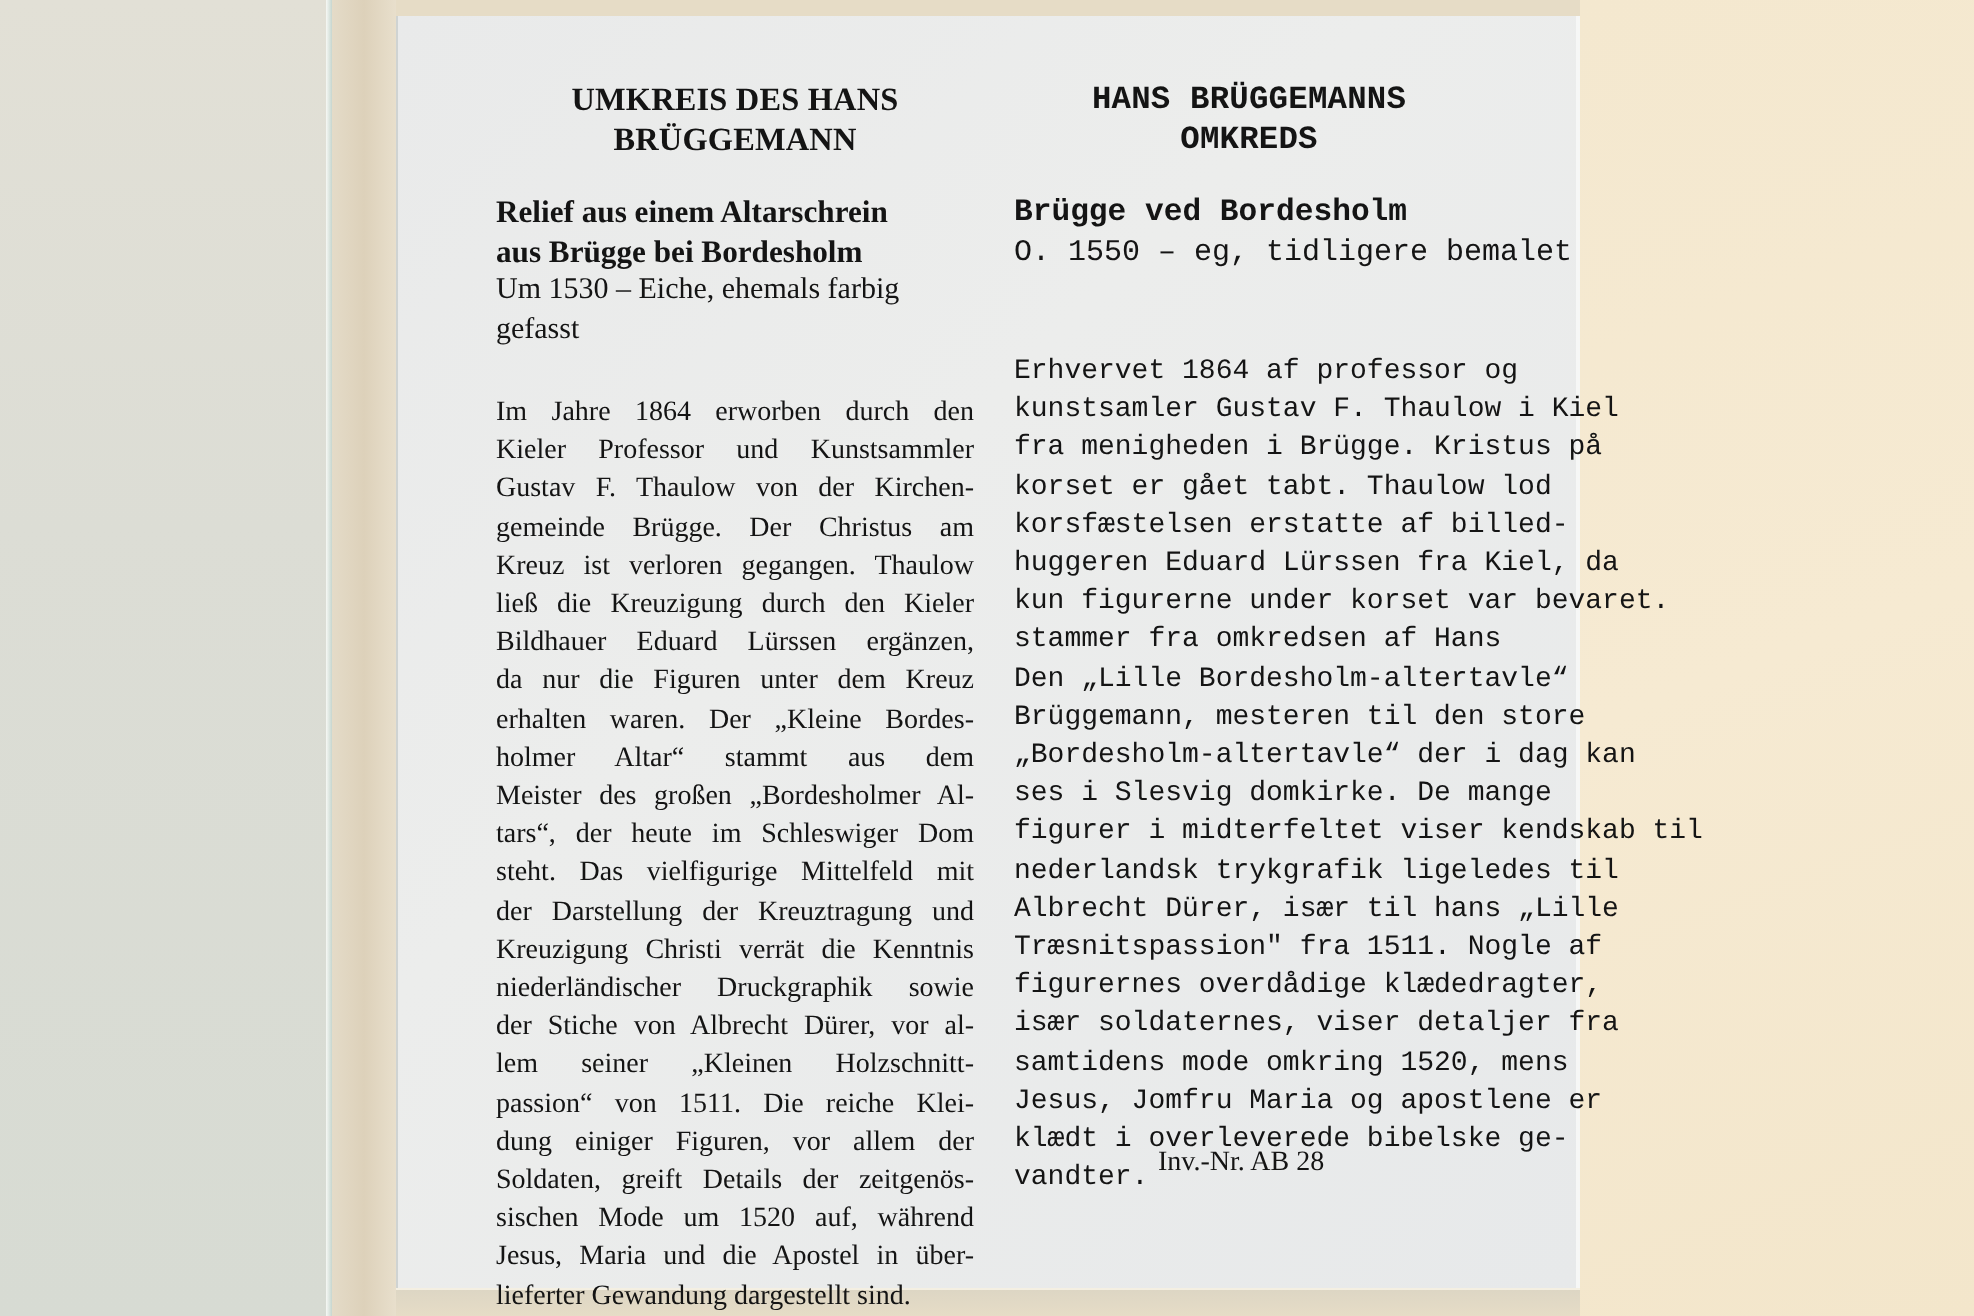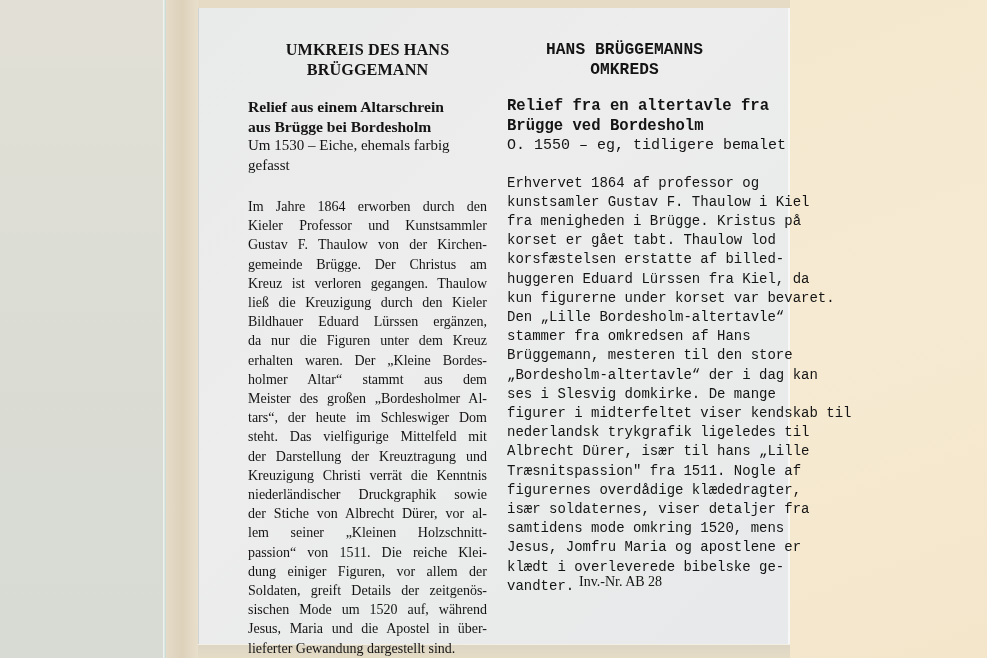--- a/index.html
+++ b/index.html
@@ -60,21 +60,21 @@
     }
     .meta-line { display: block; white-space: nowrap; }
     .body-text {
       font-size: 14px; line-height: 19.2px;
       text-align: justify; text-align-last: justify;
       margin-top: 22px;
     }
     .body-line { display: block; white-space: nowrap; text-align: justify; text-align-last: justify; }
     .body-line.last { text-align-last: left; }
     .col-dk .meta { margin-bottom: 0; }
-    .col-dk .body-text { margin-top: 18px; }
+    .col-dk .body-text { margin-top: 41px; }
     .inv {
       position: absolute; left: 380px; top: 566px;
       font-size: 14px; color: #141414; white-space: nowrap;
     }
   </style>
 </head>
 <body>
 
 <div class="wall-left"></div>
 <div class="glass-edge"></div>
@@ -125,36 +125,35 @@
       <span class="body-line last">lieferter Gewandung dargestellt sind.</span>
     </div>
   </div>
 
   <div class="col col-dk">
     <div class="heading">
       <span class="heading-line">HANS BRÜGGEMANNS</span>
       <span class="heading-line">OMKREDS</span>
     </div>
     <div class="title">
-      <span class="title-line">Relief fra en altertavle fra</span>
       <span class="title-line">Brügge ved Bordesholm</span>
     </div>
     <div class="meta">
       <span class="meta-line">O. 1550 – eg, tidligere bemalet</span>
     </div>
     <div class="body-text">
       <span class="body-line">Erhvervet 1864 af professor og</span>
       <span class="body-line">kunstsamler Gustav F. Thaulow i Kiel</span>
       <span class="body-line">fra menigheden i Brügge. Kristus på</span>
       <span class="body-line">korset er gået tabt. Thaulow lod</span>
       <span class="body-line">korsfæstelsen erstatte af billed-</span>
       <span class="body-line">huggeren Eduard Lürssen fra Kiel, da</span>
       <span class="body-line">kun figurerne under korset var bevaret.</span>
+      <span class="body-line">stammer fra omkredsen af Hans</span>
       <span class="body-line">Den „Lille Bordesholm-altertavle“</span>
-      <span class="body-line">stammer fra omkredsen af Hans</span>
       <span class="body-line">Brüggemann, mesteren til den store</span>
       <span class="body-line">„Bordesholm-altertavle“ der i dag kan</span>
       <span class="body-line">ses i Slesvig domkirke. De mange</span>
       <span class="body-line">figurer i midterfeltet viser kendskab til</span>
       <span class="body-line">nederlandsk trykgrafik ligeledes til</span>
       <span class="body-line">Albrecht Dürer, især til hans „Lille</span>
       <span class="body-line">Træsnitspassion" fra 1511. Nogle af</span>
       <span class="body-line">figurernes overdådige klædedragter,</span>
       <span class="body-line">især soldaternes, viser detaljer fra</span>
       <span class="body-line">samtidens mode omkring 1520, mens</span>

